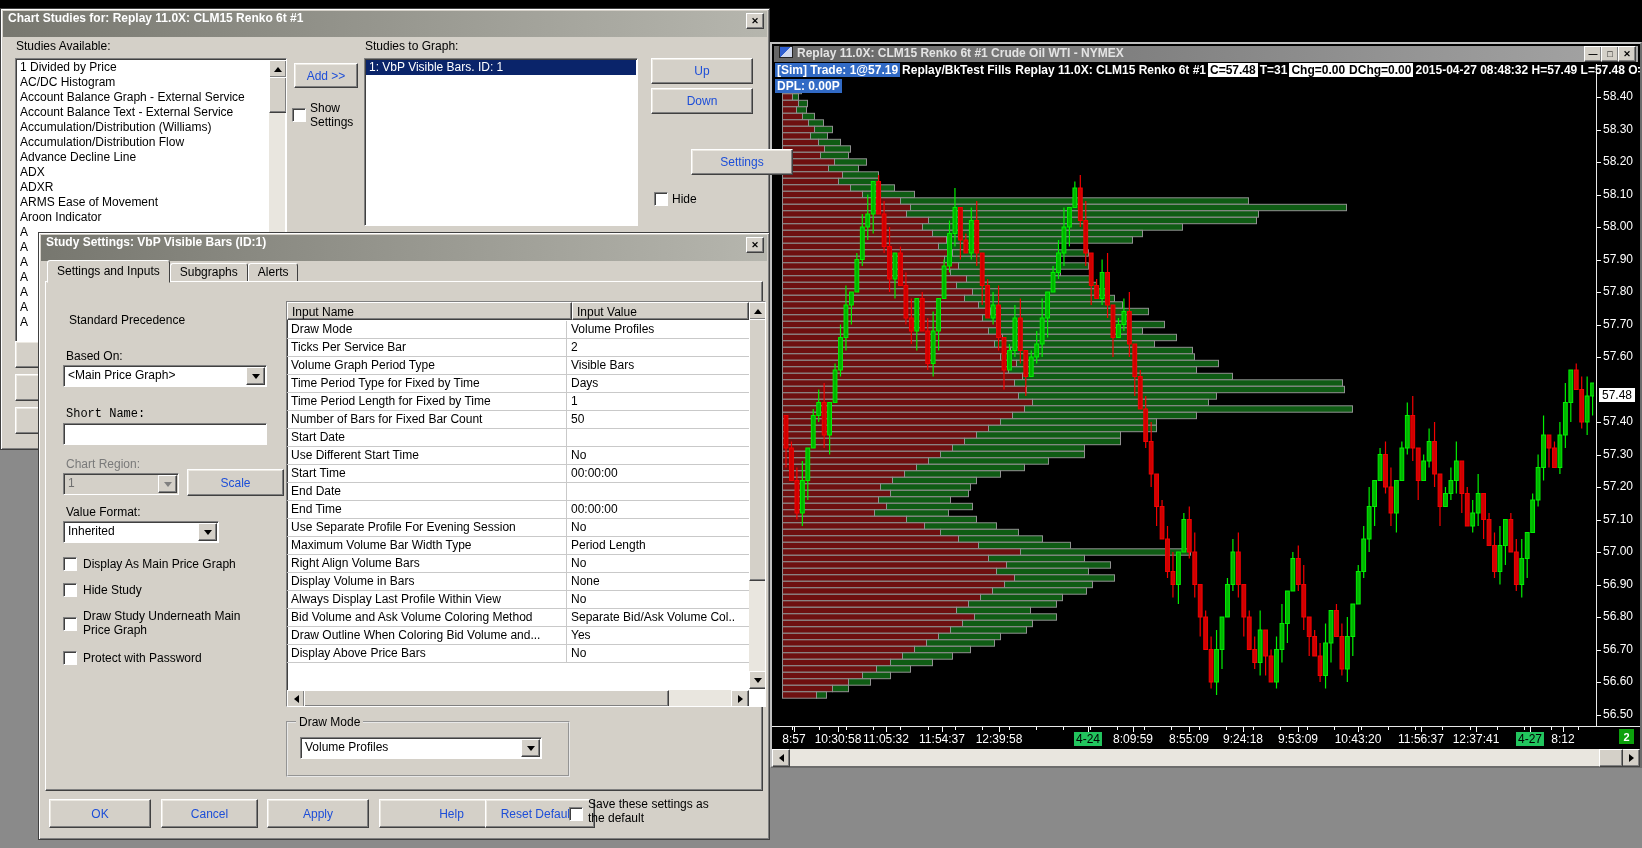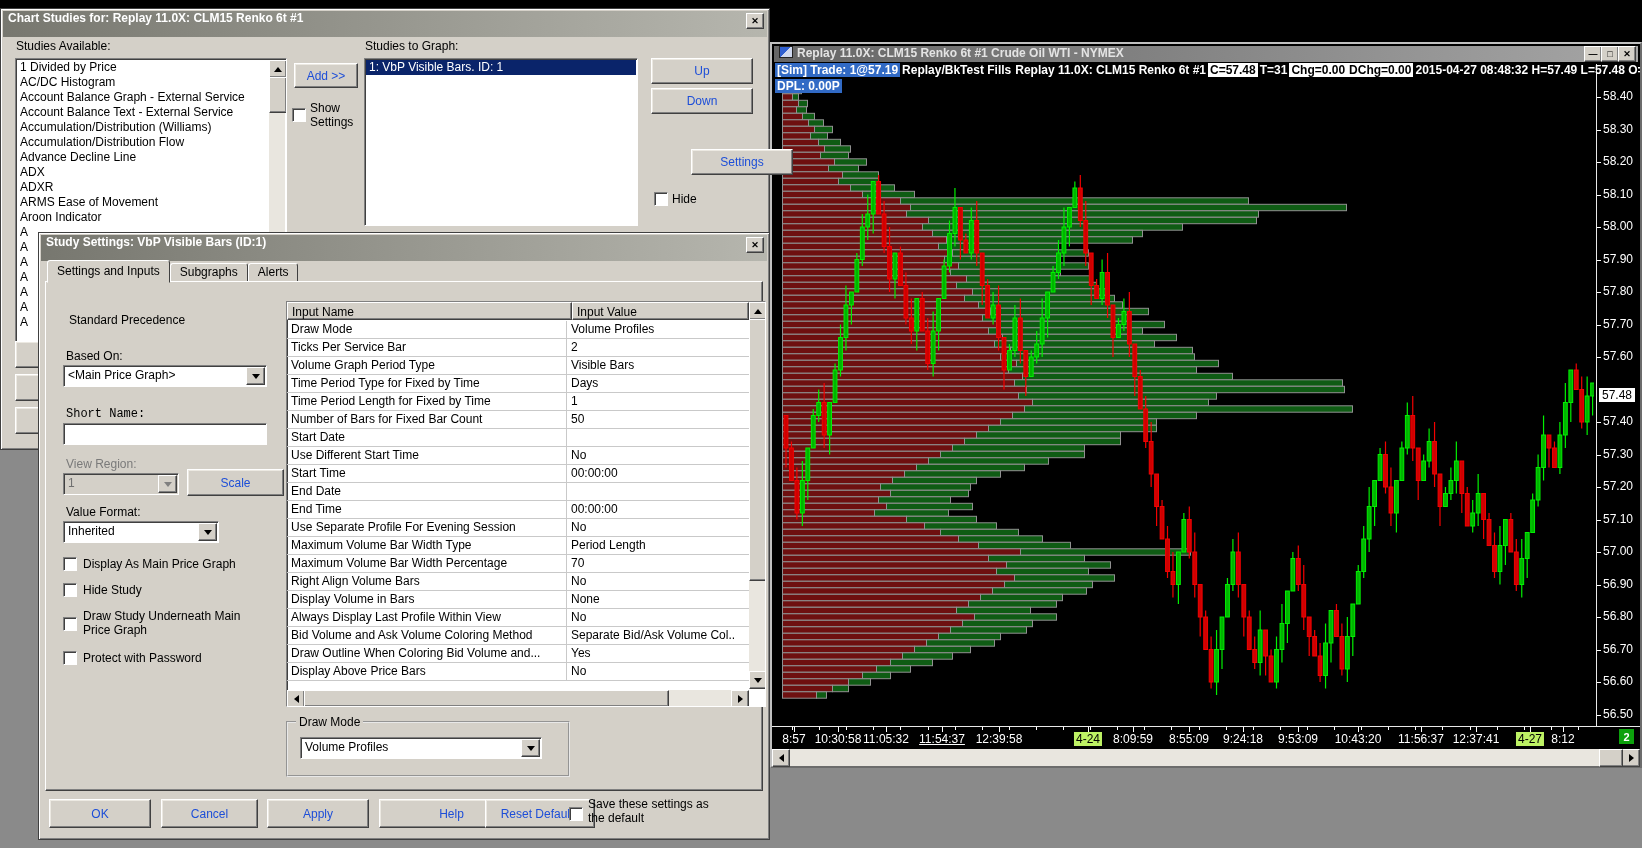--- a/index.html
+++ b/index.html
@@ -71,21 +71,21 @@
   .seg-blue{background:#316ac5;color:#fff;}
   .seg-plain{color:#fff;}
   .seg-white{background:#fff;color:#000;}
   #price-axis{position:absolute;left:824px;top:2px;width:40px;height:662px;border-left:1px solid #e8e8e8;}
   .pa-label{position:absolute;left:6px;color:#fff;font-size:12px;}
   .pa-tick{position:absolute;left:0;width:4px;height:1px;background:#fff;}
   .pa-last{position:absolute;left:1px;background:#fff;color:#000;padding:0 3px;font-size:12px;
            border:1px solid #000;}
   #time-axis{position:absolute;left:0;right:0;top:664px;height:22px;border-top:1px solid #e8e8e8;}
   .ta-label{position:absolute;top:5px;color:#fff;font-size:12px;transform:translateX(-50%);white-space:nowrap;}
-  .ta-label.hl{background:#bef264;color:#000;padding:0 2px;}
+  .ta-label.hl{background:#22c55e;color:#000;padding:0 2px;}
   .ta-tick{position:absolute;top:0;width:1px;background:#fff;}
   #badge{position:absolute;left:847px;top:667px;width:15px;height:15px;background:#0ca10c;color:#fff;
          font-weight:bold;font-size:11px;display:flex;align-items:center;justify-content:center;}
   #hscroll{position:absolute;left:0;right:0;bottom:0;height:17px;background:#e9e6df;}
 </style>
 </head>
 <body>
 
 <div id="screen">
 
@@ -674,21 +674,21 @@
           <div class="ta-tick" style="left: 751.7px; height: 3px;"></div>
           <div class="ta-tick" style="left: 778.8px; height: 3px;"></div>
           <div class="ta-tick" style="left: 805.9px; height: 3px;"></div>
           <div class="ta-tick" style="left: 22px; height: 5px;"></div>
           <div class="ta-label" style="left: 22px;">8:57</div>
           <div class="ta-tick" style="left: 66px; height: 5px;"></div>
           <div class="ta-label" style="left: 66px;">10:30:58</div>
           <div class="ta-tick" style="left: 114px; height: 5px;"></div>
           <div class="ta-label" style="left: 114px;">11:05:32</div>
           <div class="ta-tick" style="left: 170px; height: 5px;"></div>
-          <div class="ta-label" style="left: 170px; text-decoration: underline;">11:54:37</div>
+          <div class="ta-label" style="left: 170px;">11:54:37</div>
           <div class="ta-tick" style="left: 227px; height: 5px;"></div>
           <div class="ta-label" style="left: 227px;">12:39:58</div>
           <div class="ta-tick" style="left: 316px; height: 5px;"></div>
           <div class="ta-label hl" style="left: 316px;">4-24</div>
           <div class="ta-tick" style="left: 361px; height: 5px;"></div>
           <div class="ta-label" style="left: 361px;">8:09:59</div>
           <div class="ta-tick" style="left: 417px; height: 5px;"></div>
           <div class="ta-label" style="left: 417px;">8:55:09</div>
           <div class="ta-tick" style="left: 471px; height: 5px;"></div>
           <div class="ta-label" style="left: 471px;">9:24:18</div>
@@ -796,21 +796,21 @@
     <div class="combo" style="left:24px;top:132px;width:198px;">
       <span>&lt;Main Price Graph&gt;</span>
       <span class="drop">
           <span class="tri-d"></span>
         </span>
     </div>
     <div class="lbl" style="left:27px;top:174px;font-family:Liberation Mono, monospace;">Short Name:</div>
     <div class="combo" style="left:24px;top:190px;width:198px;">
       <span></span>
     </div>
-    <div class="lbl" style="left:27px;top:224px;color:#7a7a7a;">View Region:</div>
+    <div class="lbl" style="left:27px;top:224px;color:#7a7a7a;">Chart Region:</div>
     <div class="combo disabled" style="left:24px;top:240px;width:110px;">
       <span>1</span>
       <span class="drop">
           <span class="tri-d" style="border-top-color:#808080;"></span>
         </span>
     </div>
     <div class="btn" style="position:absolute;left:148px;top:236px;width:95px;height:25px;">Scale</div>
     <div class="lbl" style="left:27px;top:272px;">Value Format:</div>
     <div class="combo" style="left:24px;top:288px;width:150px;">
       <span>Inherited</span>
@@ -878,24 +878,20 @@
             <div class="c1">End Time</div>
             <div class="c2">00:00:00</div>
           </div>
           <div class="trow">
             <div class="c1">Use Separate Profile For Evening Session</div>
             <div class="c2">No</div>
           </div>
           <div class="trow">
             <div class="c1">Maximum Volume Bar Width Type</div>
             <div class="c2">Period Length</div>
-          </div>
-          <div class="trow">
-            <div class="c1">Maximum Volume Bar Width Percentage</div>
-            <div class="c2">70</div>
           </div>
           <div class="trow">
             <div class="c1">Right Align Volume Bars</div>
             <div class="c2">No</div>
           </div>
           <div class="trow">
             <div class="c1">Display Volume in Bars</div>
             <div class="c2">None</div>
           </div>
           <div class="trow">

